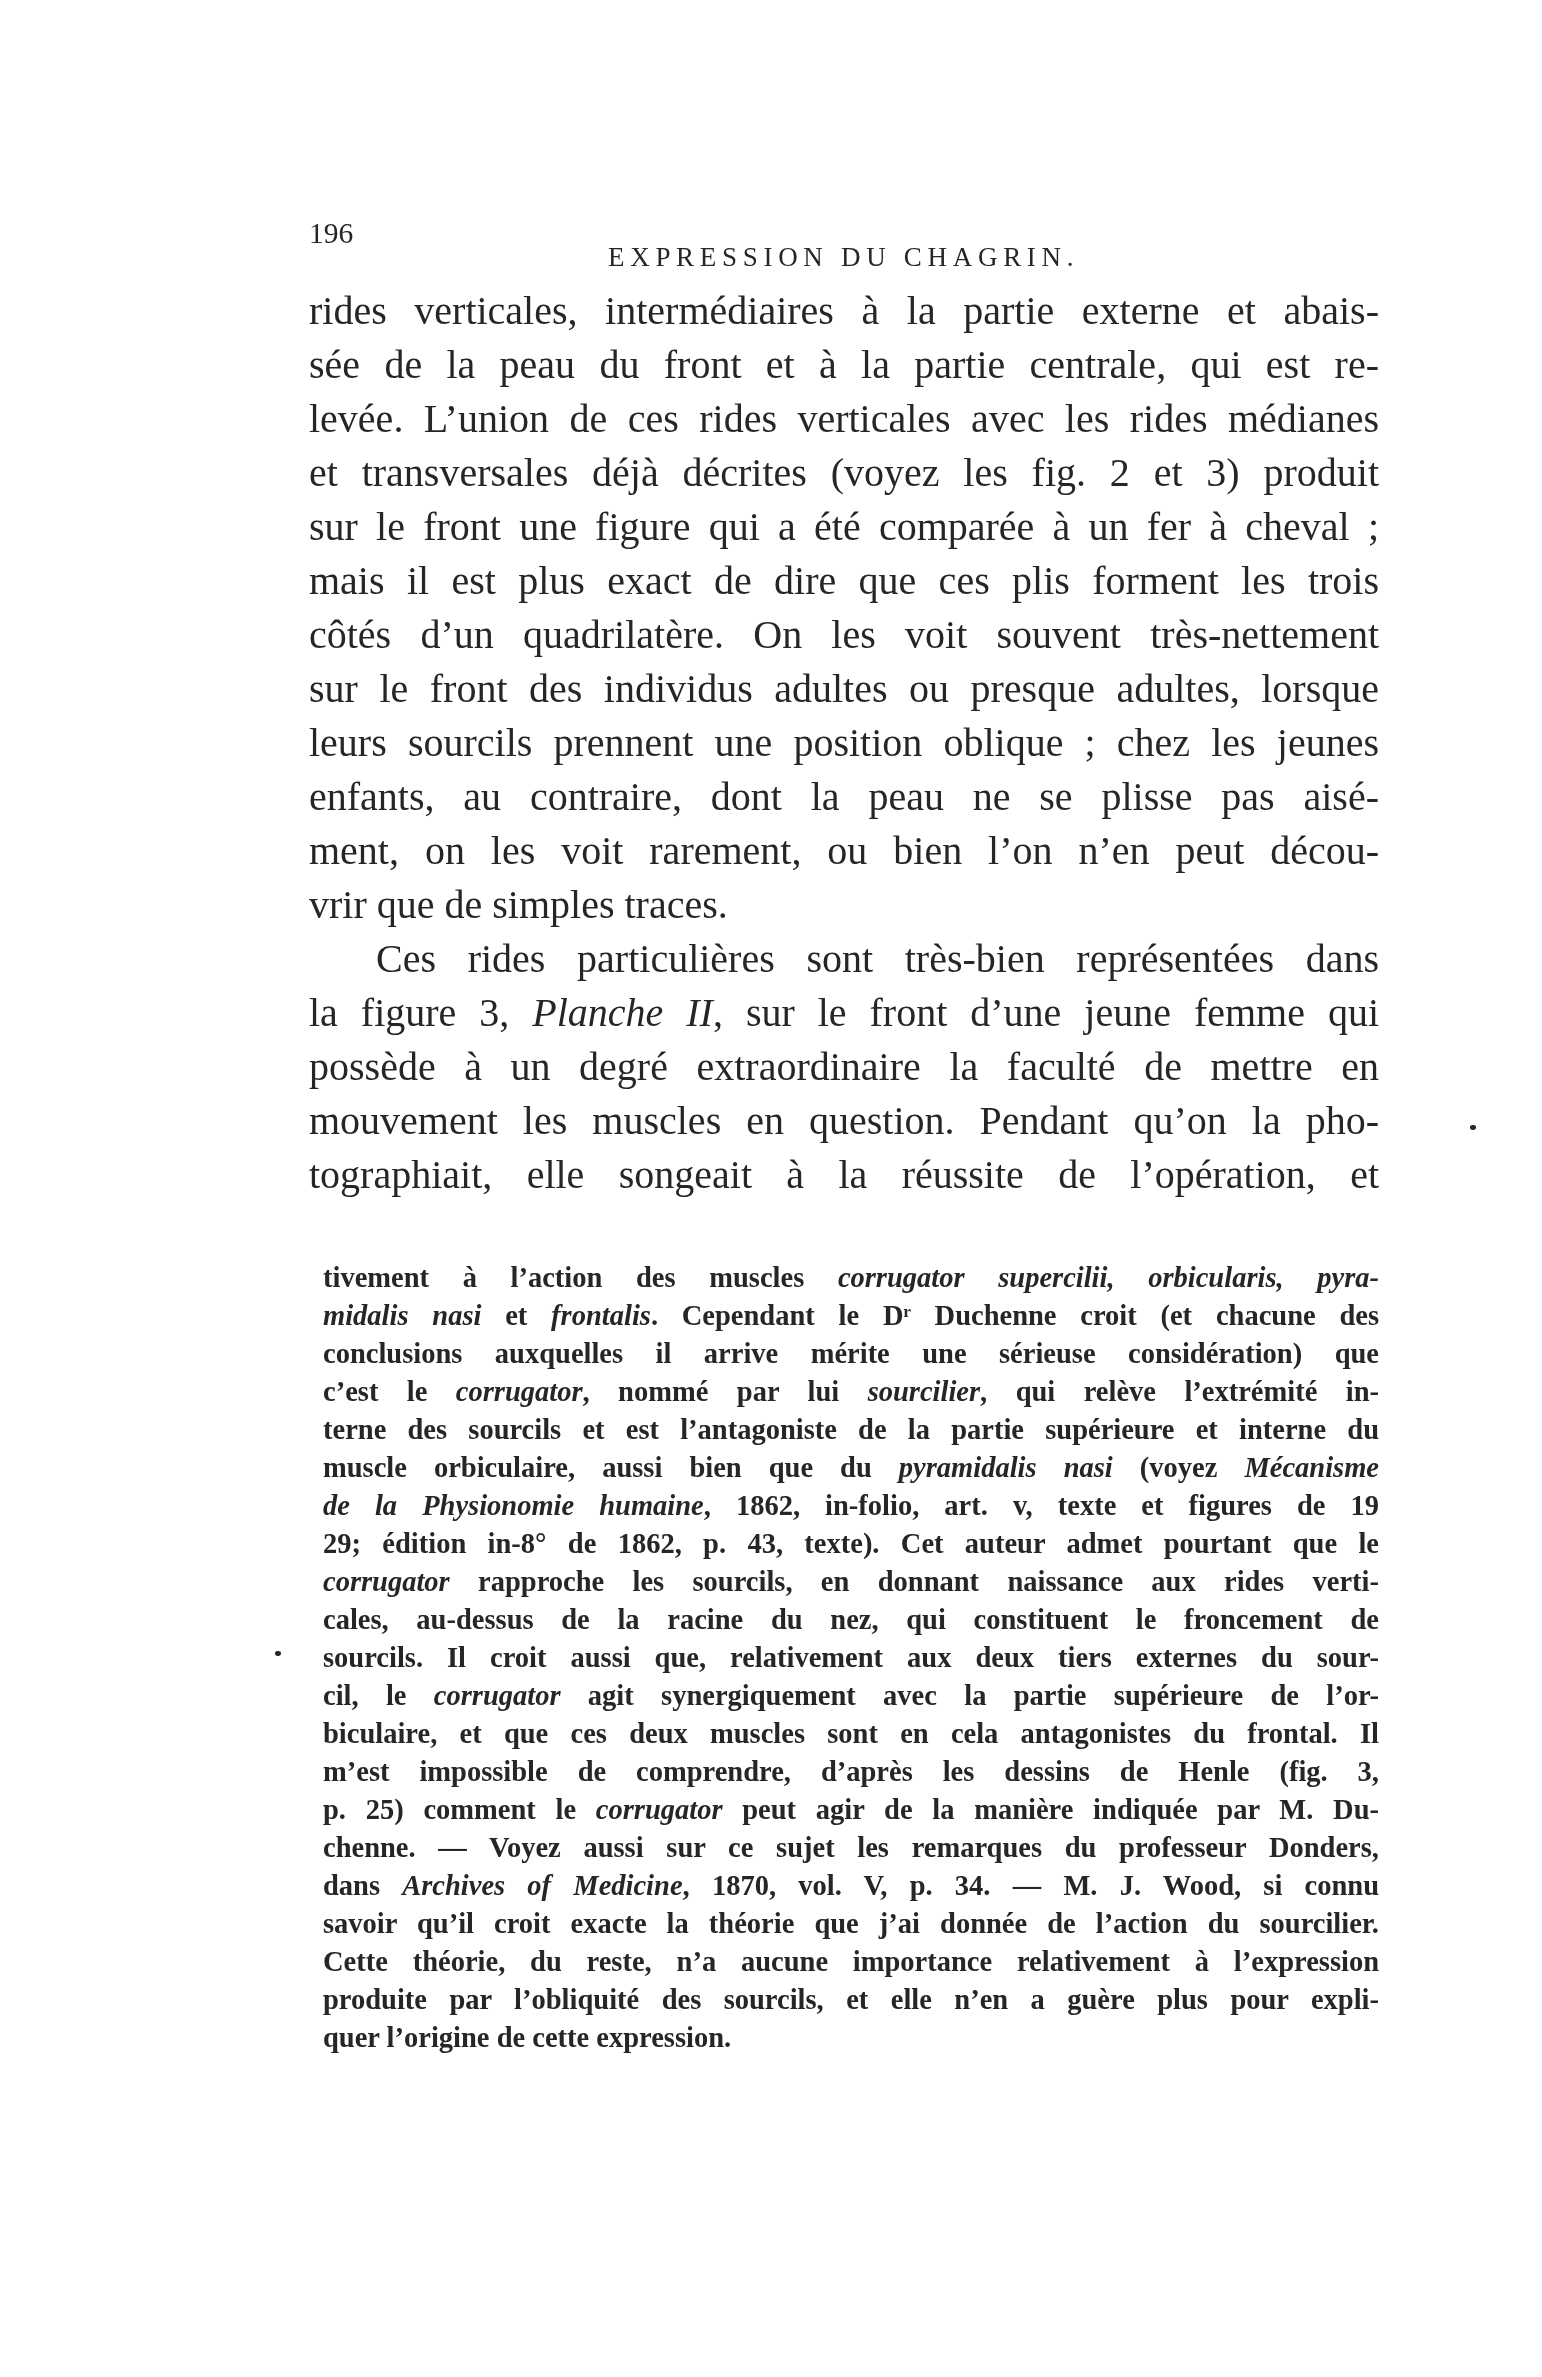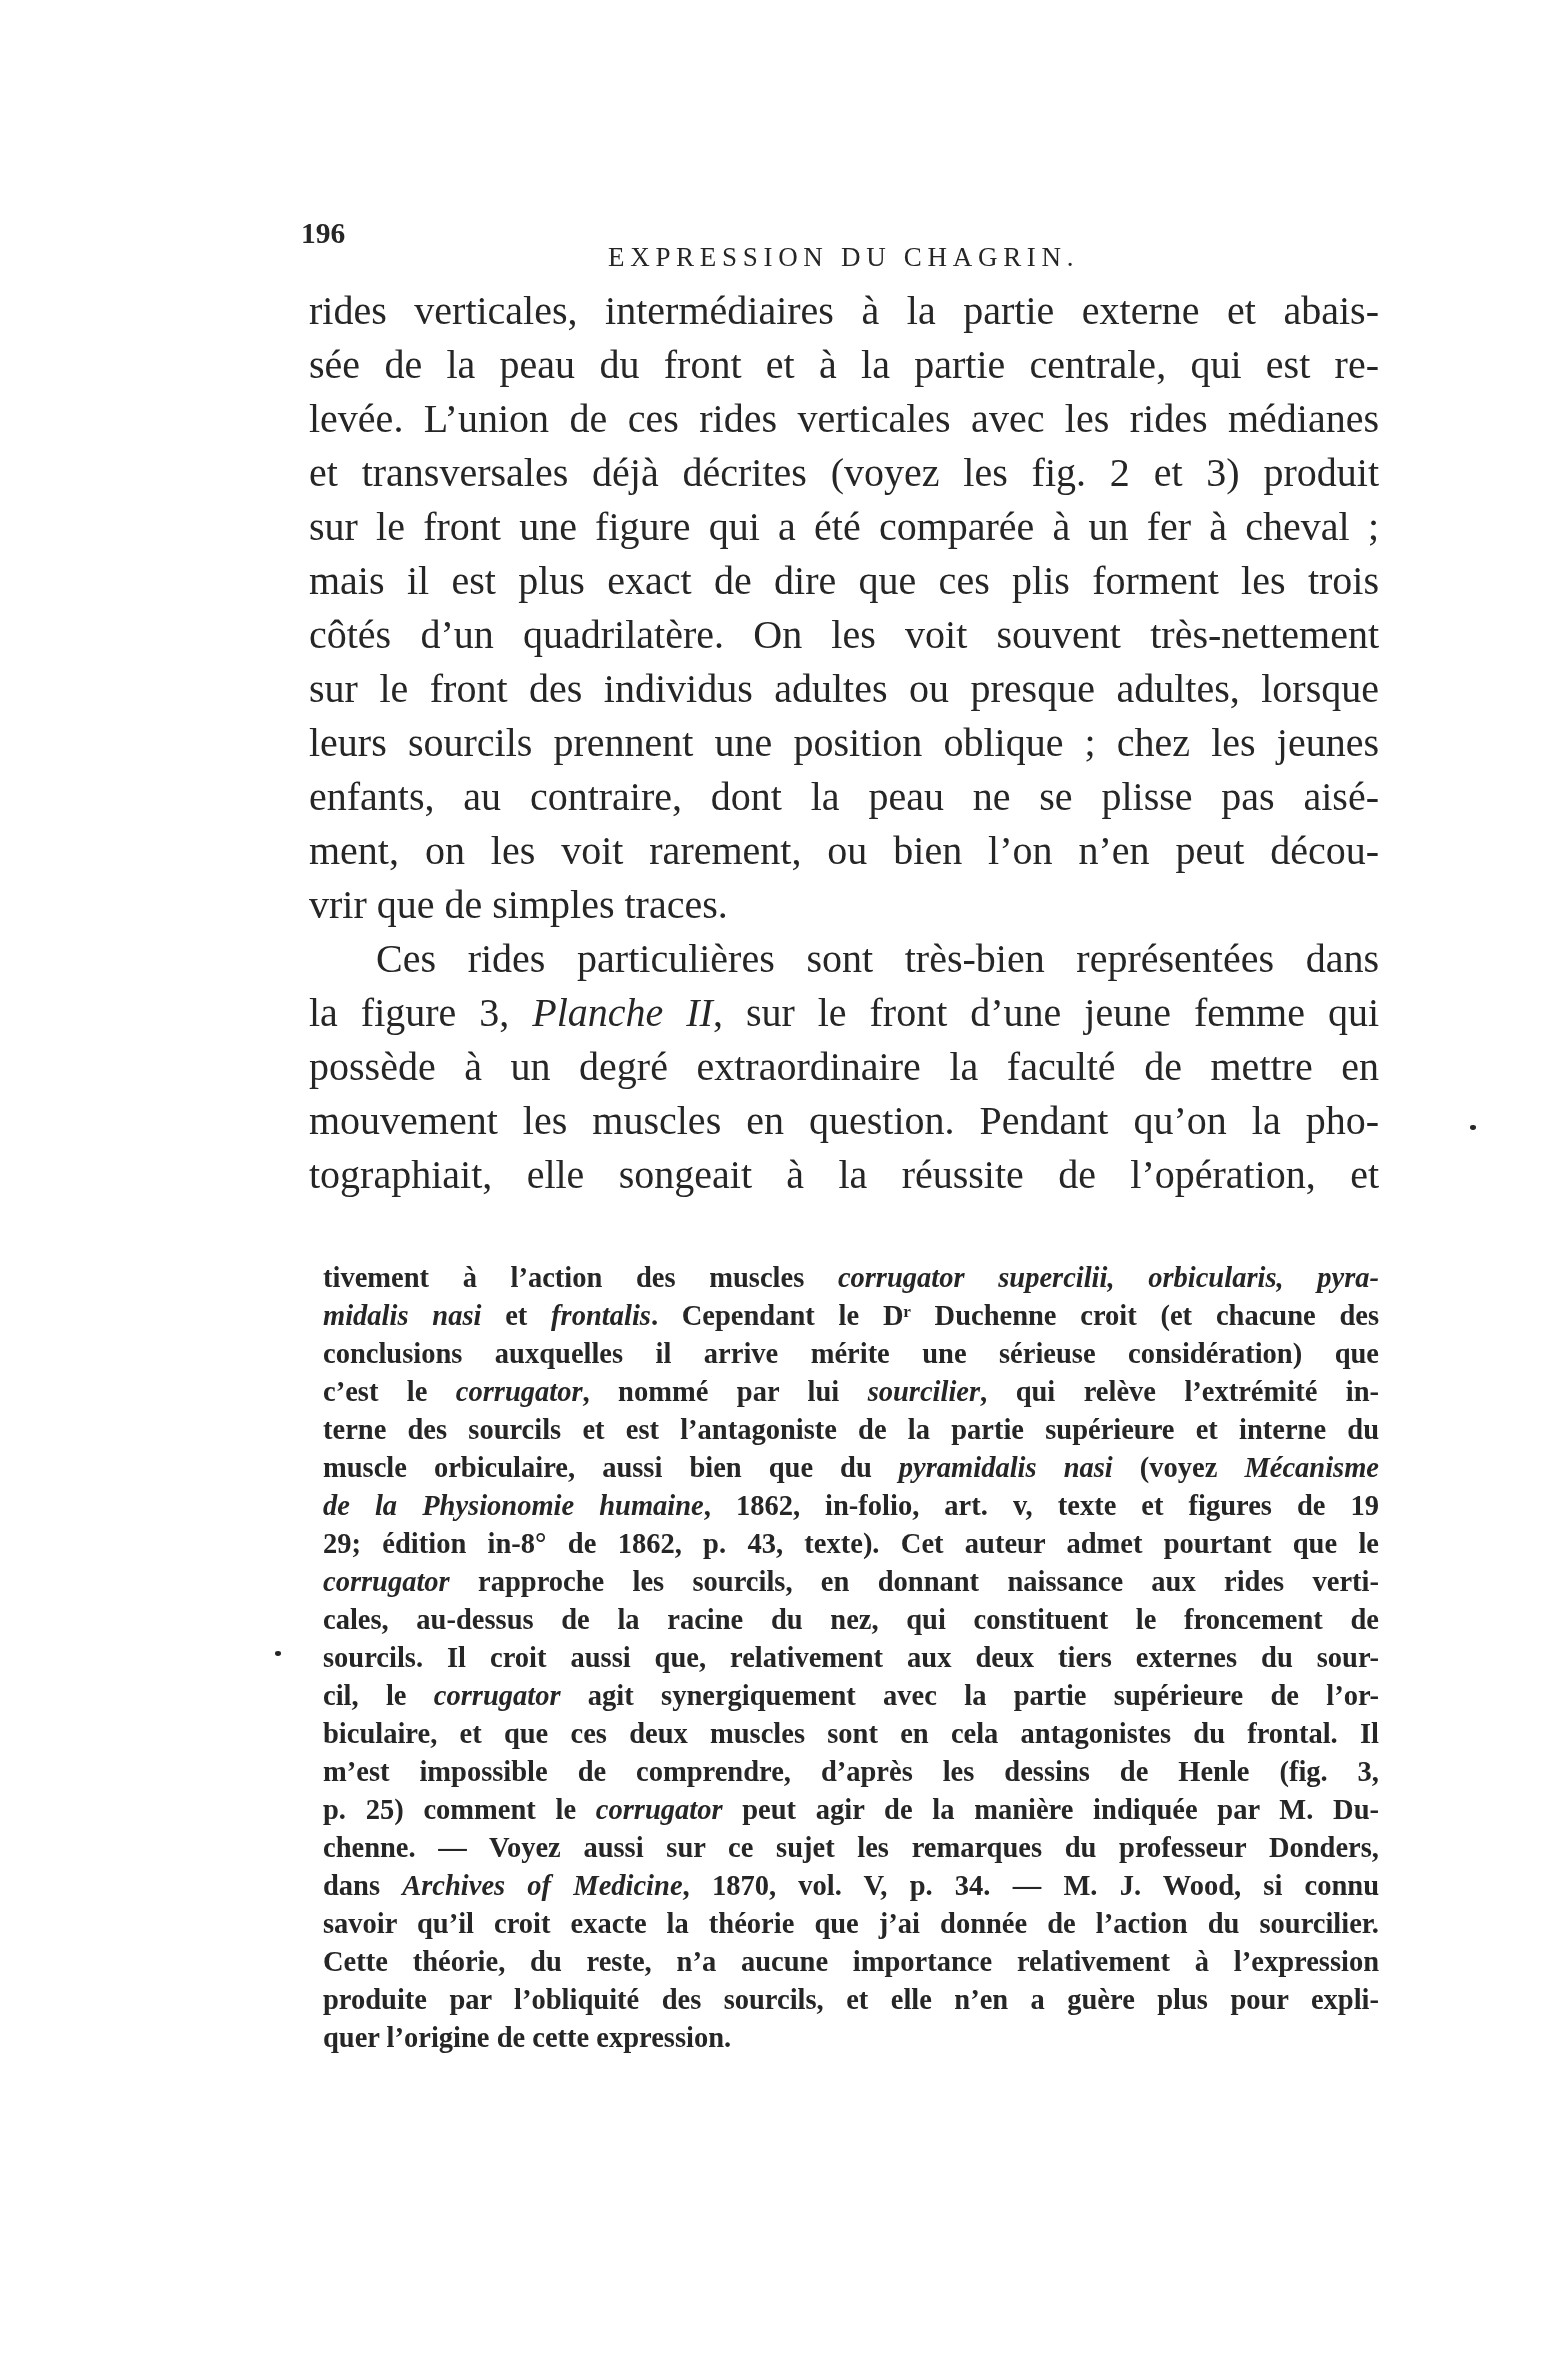--- a/index.html
+++ b/index.html
@@ -1,19 +1,19 @@
 <!DOCTYPE html>
 <html style="font-size:7.6px"><head>
 <meta charset="utf-8">
 <style>
   html, body { margin: 0; padding: 0; background: #ffffff; }
   body { width: 1543px; height: 2530px; position: relative; overflow: hidden; color: #262626; font-family: "DejaVu Serif", "Liberation Serif", serif; }
   .page { position: absolute; left: 0; top: 0; width: 1543px; height: 2530px; background: #ffffff; }
   .running-head { position: absolute; left: 301px; top: 214px; width: 1078px; height: 38px; }
-  .page-number { position: absolute; left: 0; top: 0; font-size: 29.5px; font-weight: bold; line-height: 38px; letter-spacing: 0px; font-family: "Liberation Serif", serif; }
+  .page-number { position: absolute; left: 8px; top: 0; font-size: 29.5px; font-weight: normal; line-height: 38px; letter-spacing: 0px; font-family: "Liberation Serif", serif; }
   .header-title { position: absolute; left: 307px; top: 0; font-size: 27px; line-height: 38px; letter-spacing: 5.7px; font-family: "Liberation Serif", serif; white-space: nowrap; margin-top: 24px; }
   .body-text { position: absolute; left: 301px; top: 284px; width: 1078px; }
   .body-line { display: block; height: 54px; line-height: 54px; font-size: 40px; font-family: "Liberation Serif", serif; white-space: nowrap; text-align: justify; text-align-last: justify; overflow: visible; margin-left: 8px; }
   .body-line.last { text-align-last: left; }
   .body-line.indent { padding-left: 67px; }
   .footnote { position: absolute; left: 305px; top: 1259px; width: 1074px; }
   .fn-line { display: block; height: 38px; line-height: 38px; font-size: 28.5px; font-weight: bold; font-family: "Liberation Serif", serif; white-space: nowrap; text-align: justify; text-align-last: justify; margin-left: 18px; }
   .fn-line.last { text-align-last: left; }
   .it { font-style: italic; }
   .stray { position: absolute; width: 5.7px; height: 4.8px; background: #262626; border-radius: 50%; }

